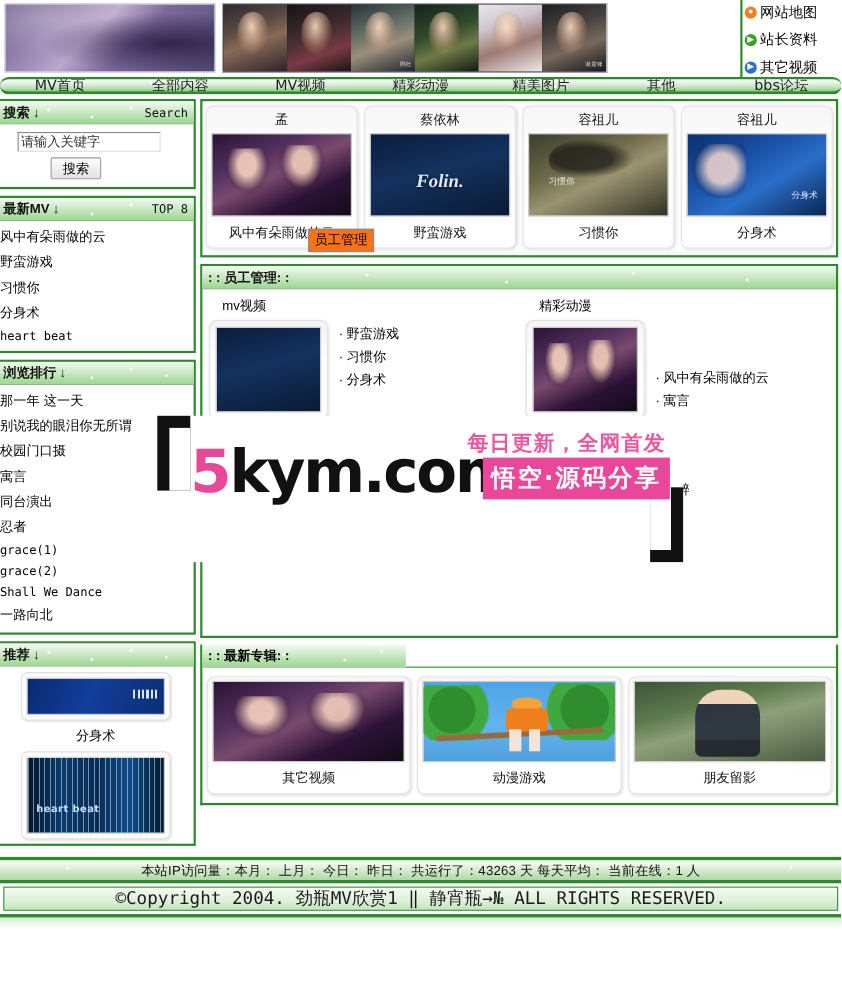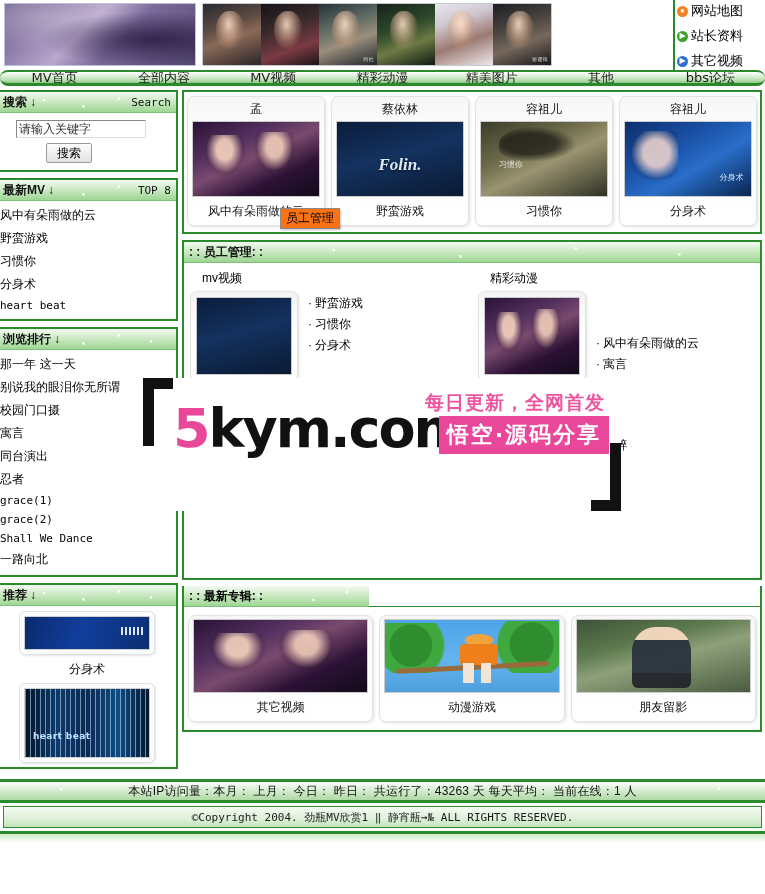--- a/index.html
+++ b/index.html
@@ -329,21 +329,21 @@
       radial-gradient(circle at 58% 30%, rgba(255,255,255,.9) 0 1px, transparent 1.6px),
       radial-gradient(circle at 78% 66%, rgba(255,255,255,.85) 0 1px, transparent 1.6px),
       radial-gradient(circle at 94% 36%, rgba(255,255,255,.9) 0 1px, transparent 1.6px);
   }
   .foot-stats .fs-txt { position:relative; z-index:2; letter-spacing:.2px; }
   .foot-copy {
     height: 22px; margin: 3px 3px 0 3px;
     border: 1px solid #2b8a2b;
     background: linear-gradient(to bottom,#f4fbf2 0%, #ddf0d8 60%, #c3e5bb 100%);
     display:flex; align-items:center; justify-content:center;
-    font-size:11px; font-family:"DejaVu Sans Mono", monospace; color:#1a1a1a;
+    font-size:16px; font-family:"DejaVu Sans Mono", monospace; color:#1a1a1a;
   }
   .foot-bottom-bar{
     height: 12px; margin-top: 3px;
     background: linear-gradient(to bottom,#cfeac8 0%, #eaf7e6 60%, #ffffff 100%);
     border-top: 3px solid #2b8a2b;
   }
 
   
   .watermark {
     position: absolute; left: 143px; top: 378px;

